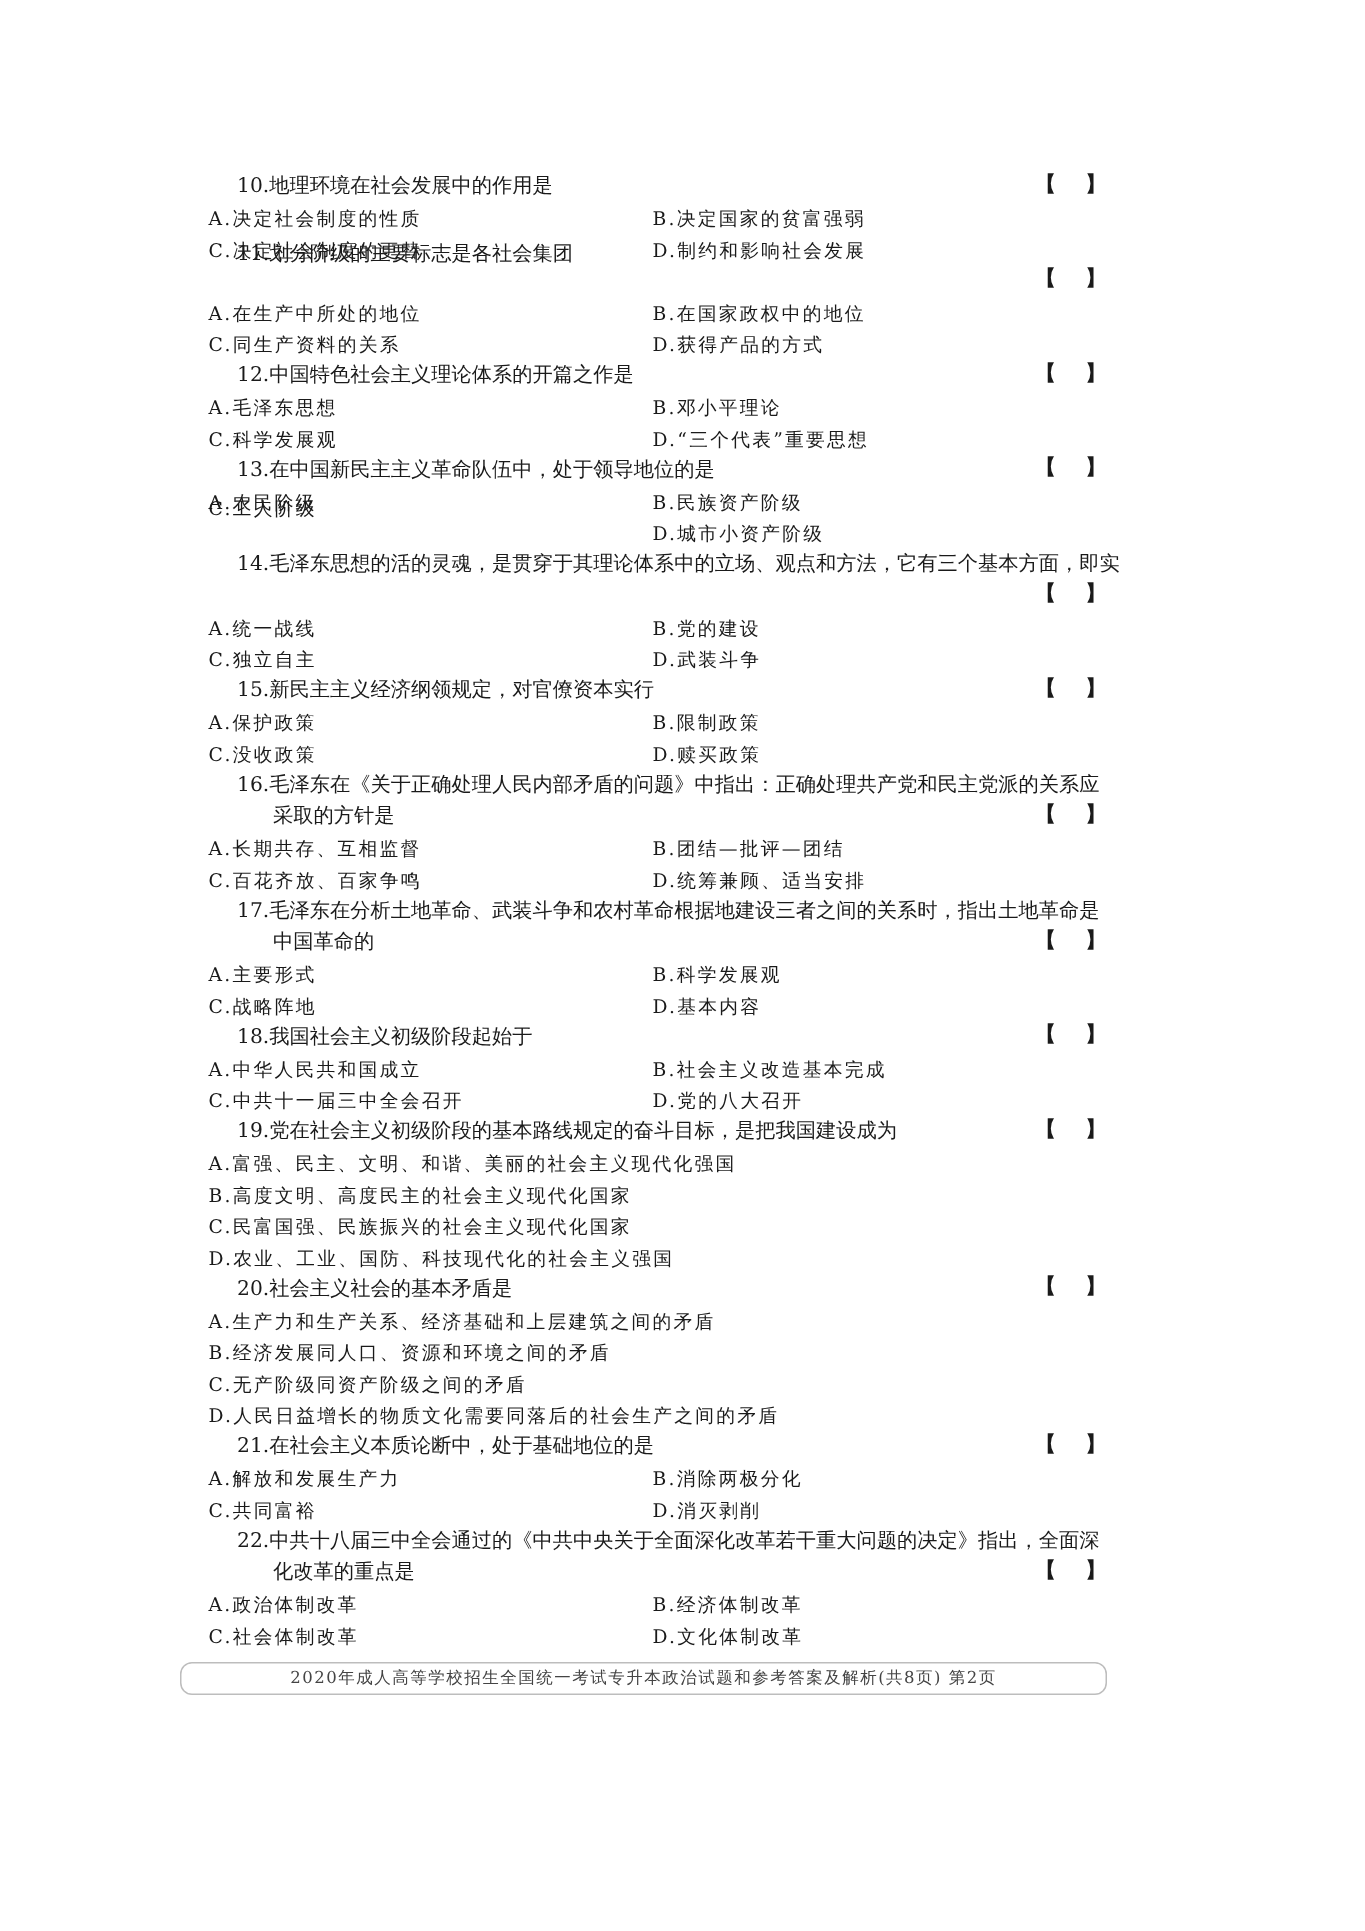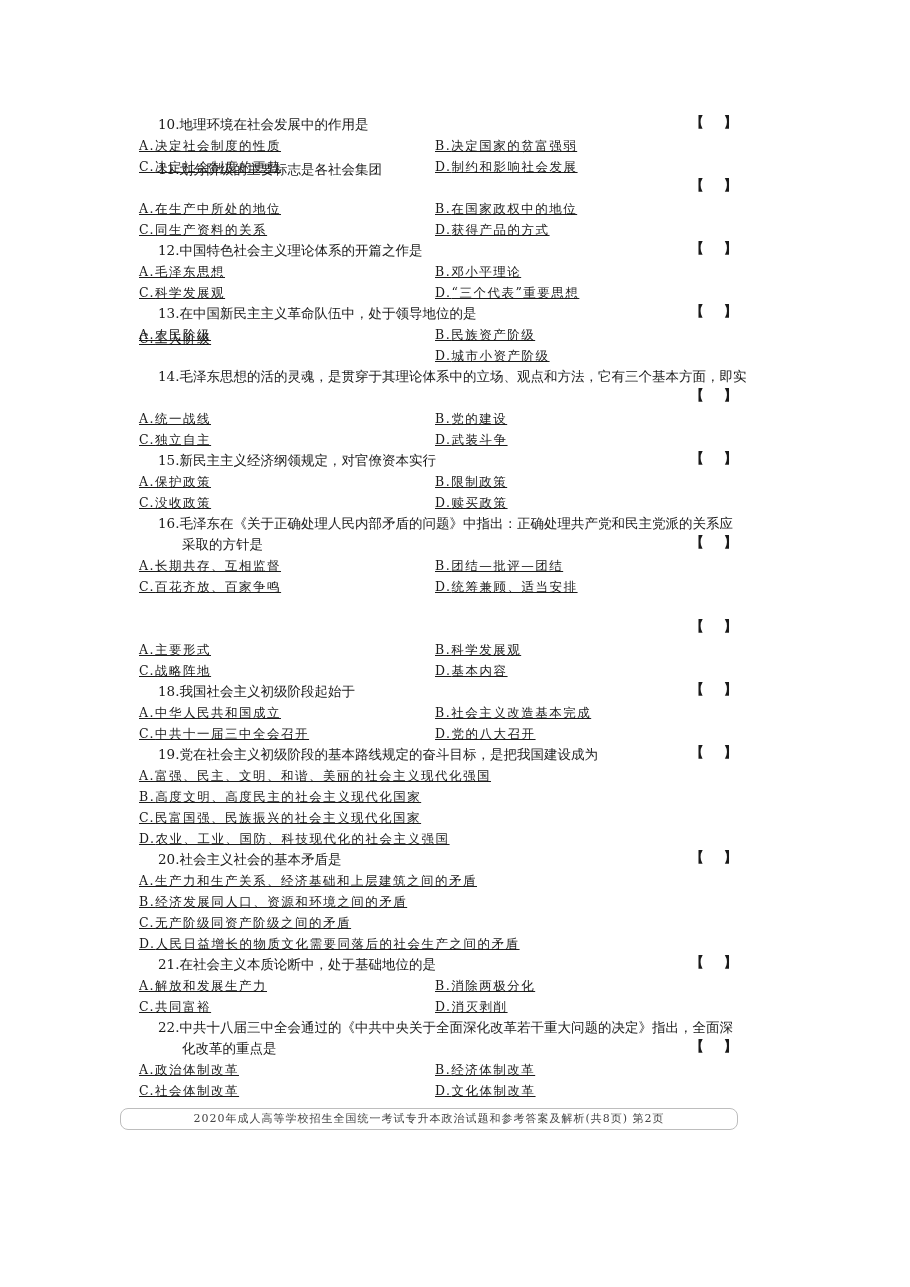--- a/index.html
+++ b/index.html
@@ -2,21 +2,21 @@
 <html><head>
 <meta charset="utf-8">
 <style>
   html, body { margin: 0; padding: 0; background: #ffffff; }
   body { width: 910px; height: 1287px; position: relative; overflow: hidden;
          font-family: "DejaVu Serif", "Liberation Serif", serif; color: #1a1a1a; }
   .page { position: absolute; left: 0; top: 0; width: 910px; height: 1287px; }
   .q-stem { position: absolute; left: 115px; width: 640px; font-size: 13.5px; line-height: 21px; white-space: nowrap; margin-left: 43px; }
   .q-stem .cont { display: block; padding-left: 24px; }
   .bracket { position: absolute; left: 690px; font-size: 14px; font-weight: bold; letter-spacing: 0; white-space: pre; }
-  .opt { position: absolute; font-size: 12.5px; line-height: 21px; white-space: nowrap; letter-spacing: 1.5px; text-decoration: underline; }
+  .opt { position: absolute; font-size: 12.5px; line-height: 21px; white-space: nowrap; letter-spacing: 1.5px; }
   .opt.col-a { left: 139px; }
   .opt.col-b { left: 435px; }
   .footer { position: absolute; left: 120px; top: 1108px; width: 616px; height: 20px;
             border: 1px solid #bdbdbd; border-radius: 8px; font-size: 11px; line-height: 20px;
             text-align: center; color: #444; letter-spacing: 1px; }
 </style>
 </head>
 <body>
 
 <div class="page">
@@ -63,20 +63,21 @@
   <div class="opt col-a" style="top:492px"><span>C.</span><span>没收政策</span></div>
   <div class="opt col-b" style="top:492px"><span>D.</span><span>赎买政策</span></div>
 
   <div class="q-stem" style="top:513px"><span>16.</span><span>毛泽东在《关于正确处理人民内部矛盾的问题》中指出：正确处理共产党和民主党派的关系应</span><span class="cont">采取的方针是</span></div>
   <div class="bracket" style="top:534px">【    】</div>
   <div class="opt col-a" style="top:555px"><span>A.</span><span>长期共存、互相监督</span></div>
   <div class="opt col-b" style="top:555px"><span>B.</span><span>团结—批评—团结</span></div>
   <div class="opt col-a" style="top:576px"><span>C.</span><span>百花齐放、百家争鸣</span></div>
   <div class="opt col-b" style="top:576px"><span>D.</span><span>统筹兼顾、适当安排</span></div>
 
+  <div class="q-stem" style="top:597px"><span>17.</span><span>毛泽东在分析土地革命、武装斗争和农村革命根据地建设三者之间的关系时，指出土地革命是</span><span class="cont">中国革命的</span></div>
   <div class="bracket" style="top:618px">【    】</div>
   <div class="opt col-a" style="top:639px"><span>A.</span><span>主要形式</span></div>
   <div class="opt col-b" style="top:639px"><span>B.</span><span>科学发展观</span></div>
   <div class="opt col-a" style="top:660px"><span>C.</span><span>战略阵地</span></div>
   <div class="opt col-b" style="top:660px"><span>D.</span><span>基本内容</span></div>
 
   <div class="q-stem" style="top:681px"><span>18.</span><span>我国社会主义初级阶段起始于</span></div>
   <div class="bracket" style="top:681px">【    】</div>
   <div class="opt col-a" style="top:702px"><span>A.</span><span>中华人民共和国成立</span></div>
   <div class="opt col-b" style="top:702px"><span>B.</span><span>社会主义改造基本完成</span></div>

